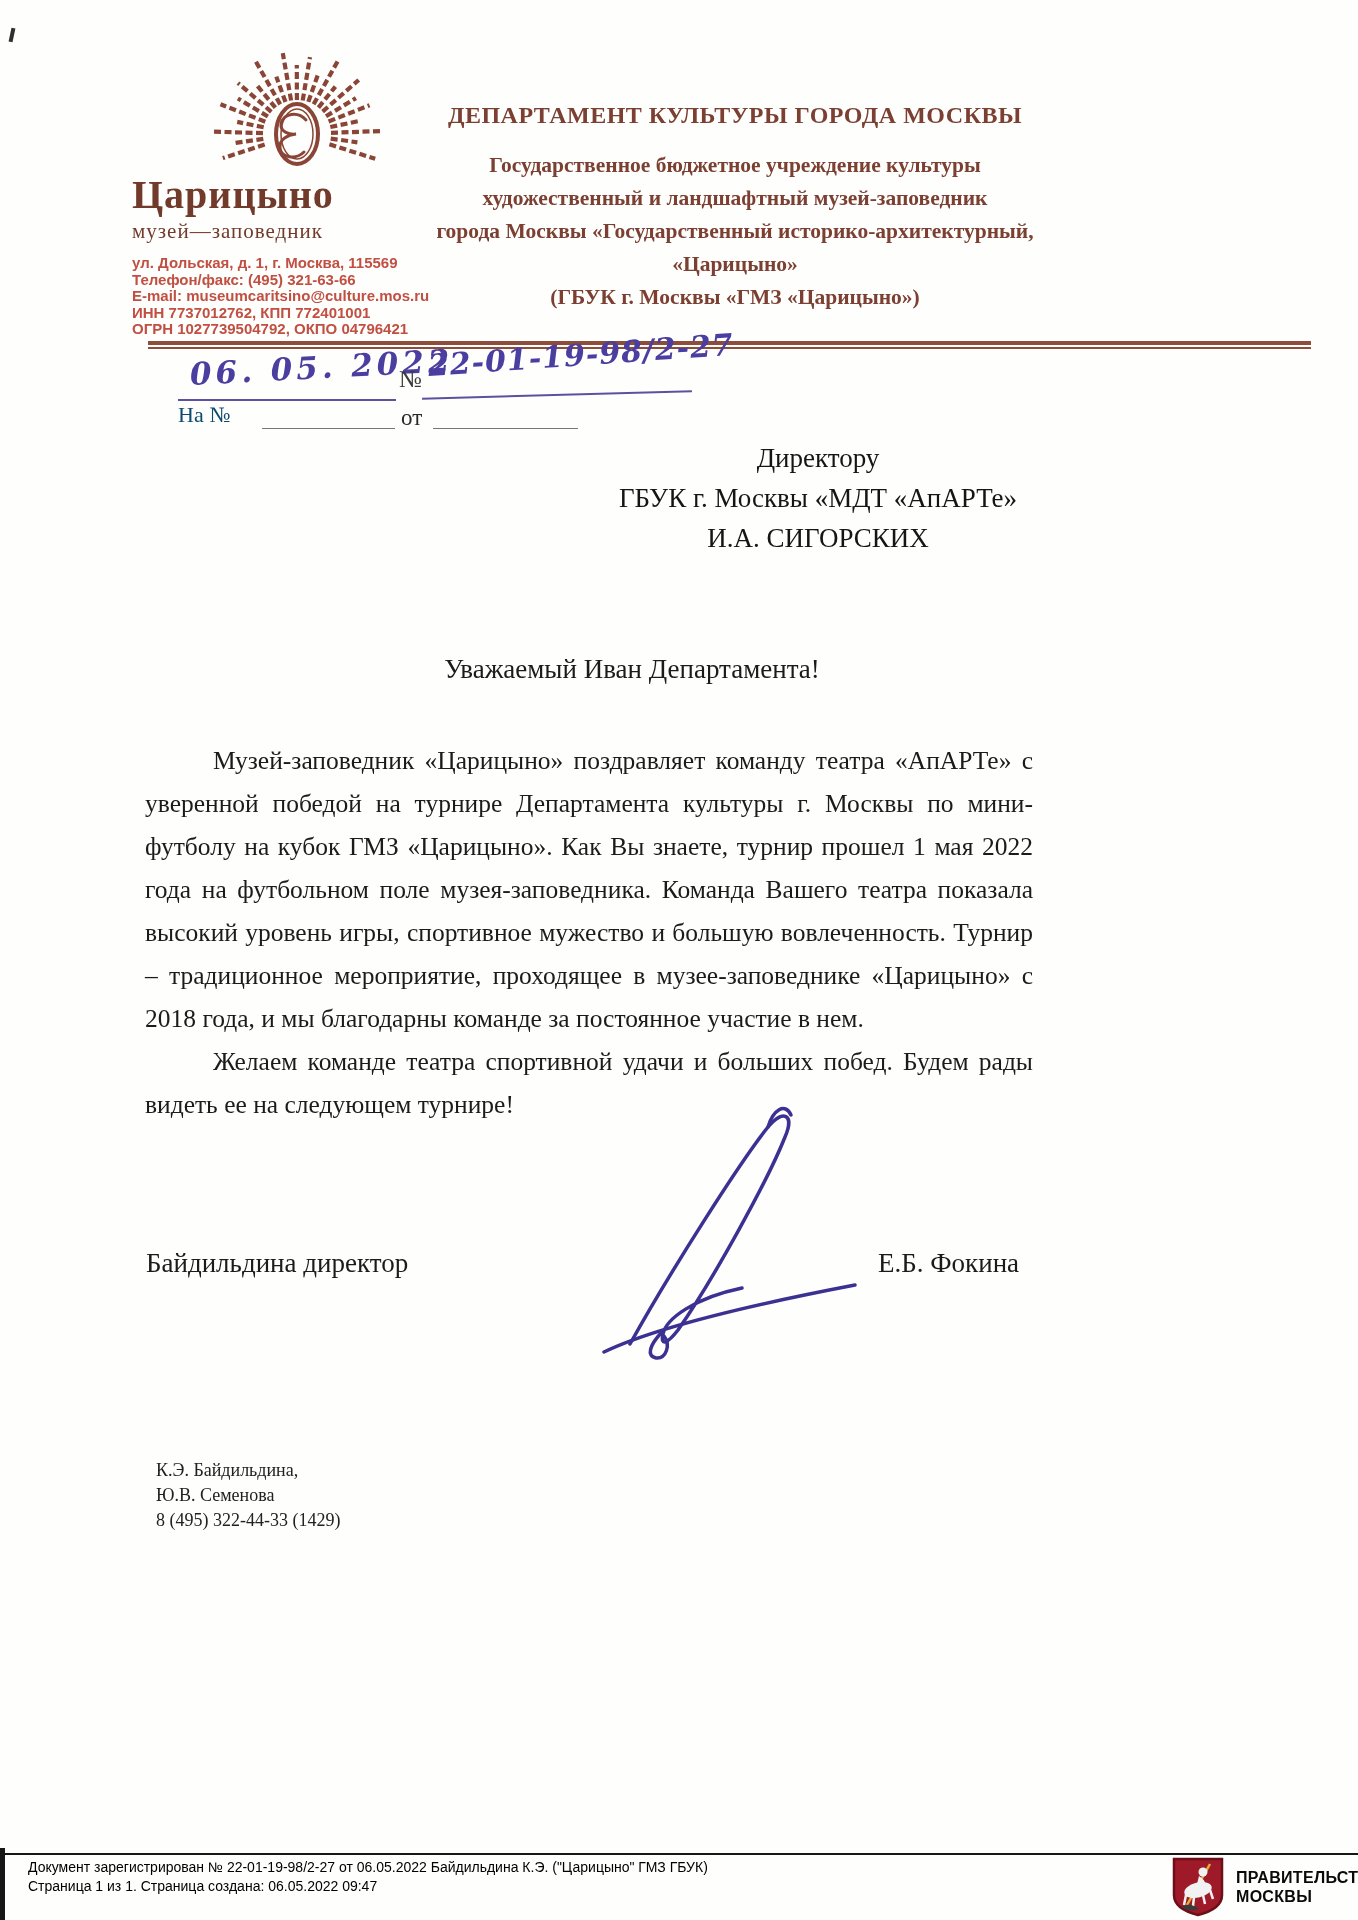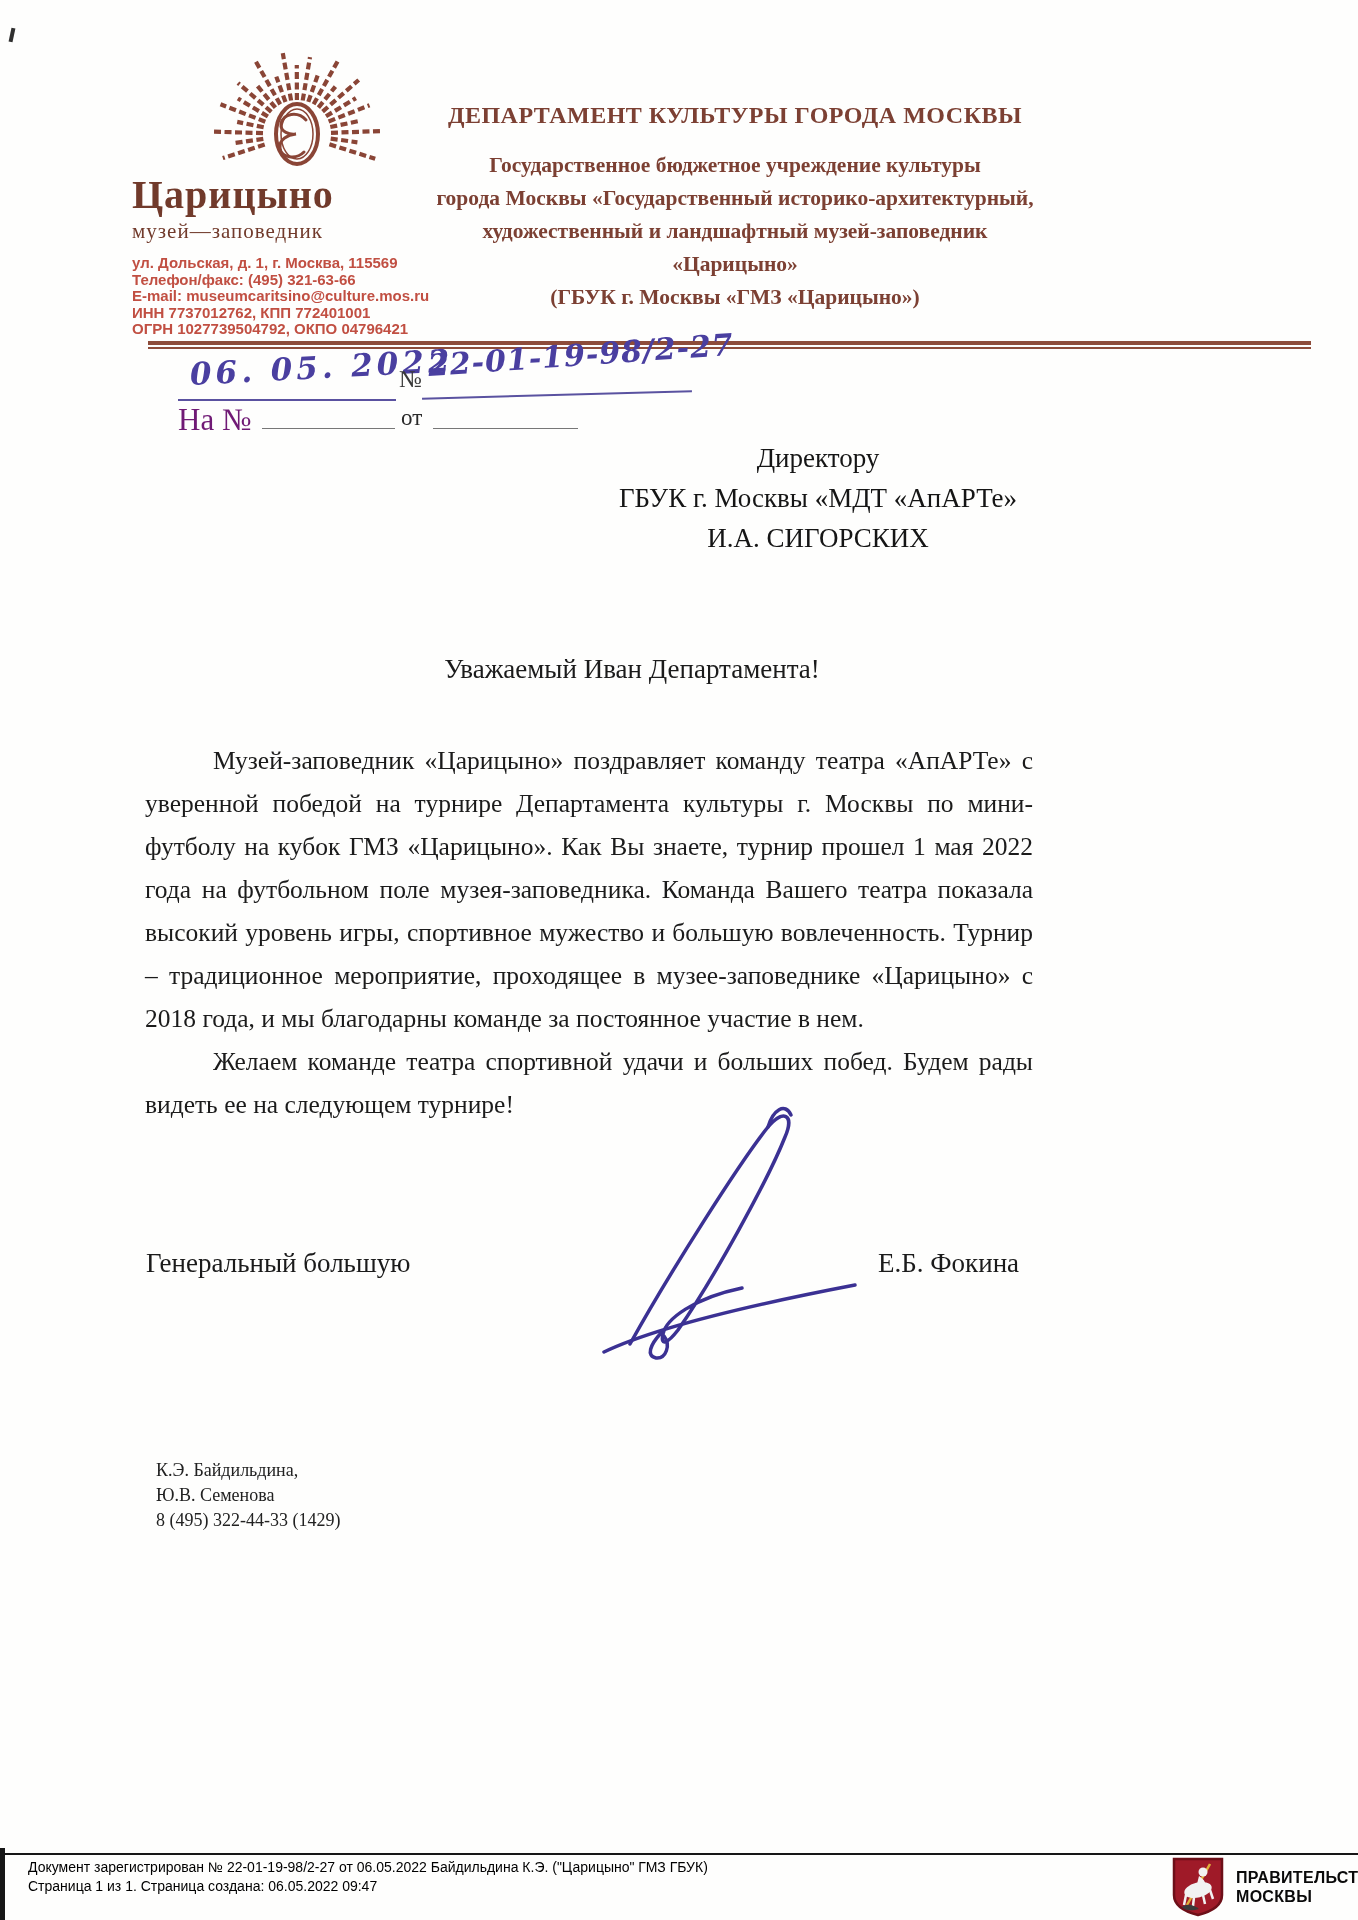--- a/index.html
+++ b/index.html
@@ -25,21 +25,21 @@
   .rule .r1 { height:4px; background:#8e4c3a; }
   .rule .r2 { height:2px; background:#8e4c3a; margin-top:2px; }
   
   .hand { font-family:"DejaVu Serif", serif; font-style:italic; font-weight:bold;
           color:#4a3fa0; white-space:nowrap; transform-origin:left center; }
   .hand-date { position:absolute; left:190px; top:356px; font-size:31px; letter-spacing:4px; transform:rotate(-3deg); }
   .hand-num  { position:absolute; left:428px; top:348px; font-size:30px; letter-spacing:1px; transform:rotate(-4deg); }
   .num-sign  { position:absolute; left:399px; top:366px; font-size:24px; color:#3a3a3a; }
   .u-date { position:absolute; left:178px; top:399px; width:218px; border-top:2px solid #5a52a0; }
   .u-num  { position:absolute; left:422px; top:394px; width:270px; border-top:2px solid #5a52a0; transform:rotate(-1.6deg); }
-  .na      { position:absolute; left:178px; top:402px; font-size:31px; color:#701a75; }
+  .na      { position:absolute; left:178px; top:402px; font-size:22px; color:#0c4a6e; }
   .na-line { position:absolute; left:262px; top:428px; width:133px; border-top:1.5px solid #777; }
   .ot      { position:absolute; left:401px; top:405px; font-size:23px; color:#2a2a2a; }
   .ot-line { position:absolute; left:433px; top:428px; width:145px; border-top:1.5px solid #777; }
   
   .addressee { position:absolute; left:588px; top:438px; width:460px; text-align:center;
                font-size:27px; line-height:40px; color:#151515; }
   
   .salutation { position:absolute; left:232px; top:654px; width:800px; text-align:center; font-size:27px; }
   .body-text  { position:absolute; left:145px; top:739px; width:888px; font-size:25.5px;
                 line-height:43px; text-align:justify; }
@@ -106,22 +106,22 @@
       <div>E-mail: museumcaritsino@culture.mos.ru</div>
       <div>ИНН 7737012762, КПП 772401001</div>
       <div>ОГРН 1027739504792, ОКПО 04796421</div>
     </div>
   </div>
 
   <div class="lh-right">
     <div class="lh-dept">ДЕПАРТАМЕНТ КУЛЬТУРЫ ГОРОДА МОСКВЫ</div>
     <div class="lh-org">
       <div>Государственное бюджетное учреждение культуры</div>
+      <div>художественный и ландшафтный музей-заповедник</div>
       <div>города Москвы «Государственный историко-архитектурный,</div>
-      <div>художественный и ландшафтный музей-заповедник</div>
       <div>«Царицыно»</div>
       <div>(ГБУК г. Москвы «ГМЗ «Царицыно»)</div>
     </div>
   </div>
 
   <div class="rule">
     <div class="r1"></div>
       <div class="r2"></div>
   </div>
 
@@ -140,21 +140,21 @@
     <div>ГБУК г. Москвы «МДТ «АпАРТе»</div>
     <div>И.А. СИГОРСКИХ</div>
   </div>
 
   <div class="salutation">Уважаемый Иван Департамента!</div>
   <div class="body-text">
     <p>Музей-заповедник «Царицыно» поздравляет команду театра «АпАРТе» с уверенной победой на турнире Департамента культуры г. Москвы по мини-футболу на кубок ГМЗ «Царицыно». Как Вы знаете, турнир прошел 1 мая 2022 года на футбольном поле музея-заповедника. Команда Вашего театра показала высокий уровень игры, спортивное мужество и большую вовлеченность. Турнир – традиционное мероприятие, проходящее в музее-заповеднике «Царицыно» с 2018 года, и мы благодарны команде за постоянное участие в нем.</p>
     <p>Желаем команде театра спортивной удачи и больших побед. Будем рады видеть ее на следующем турнире!</p>
   </div>
 
-  <div class="sig-title">Генеральный большую</div>
+  <div class="sig-title">Байдильдина директор</div>
   <svg class="sig-svg" width="330" height="280" viewBox="0 0 330 280">
     <g fill="none" stroke="#3b3193" stroke-width="3.5" stroke-linecap="round">
       <path d="M60,252 C100,180 170,70 198,35 C213,17 225,22 215,45 C198,88 143,188 108,238 C98,251 90,255 93,242 C96,227 124,206 172,196"></path>
       <path d="M198,35 C203,18 215,10 221,23"></path>
       <path d="M34,260 C84,236 175,214 285,193"></path>
       <path d="M91,241 C80,253 76,264 86,266 C96,267 101,253 94,244"></path>
     </g>
   </svg>
   <div class="sig-name">Е.Б. Фокина</div>
 

